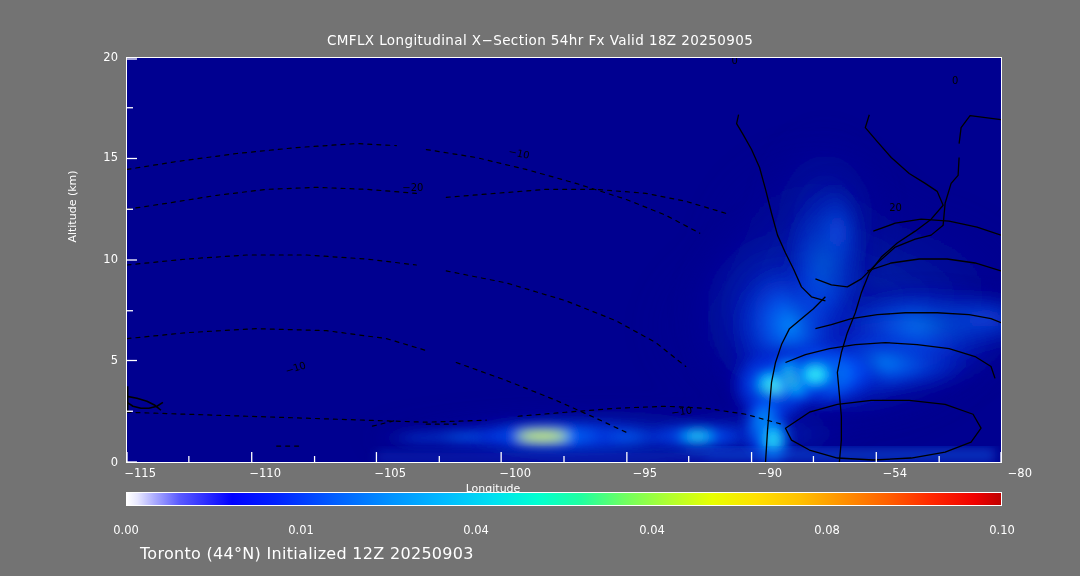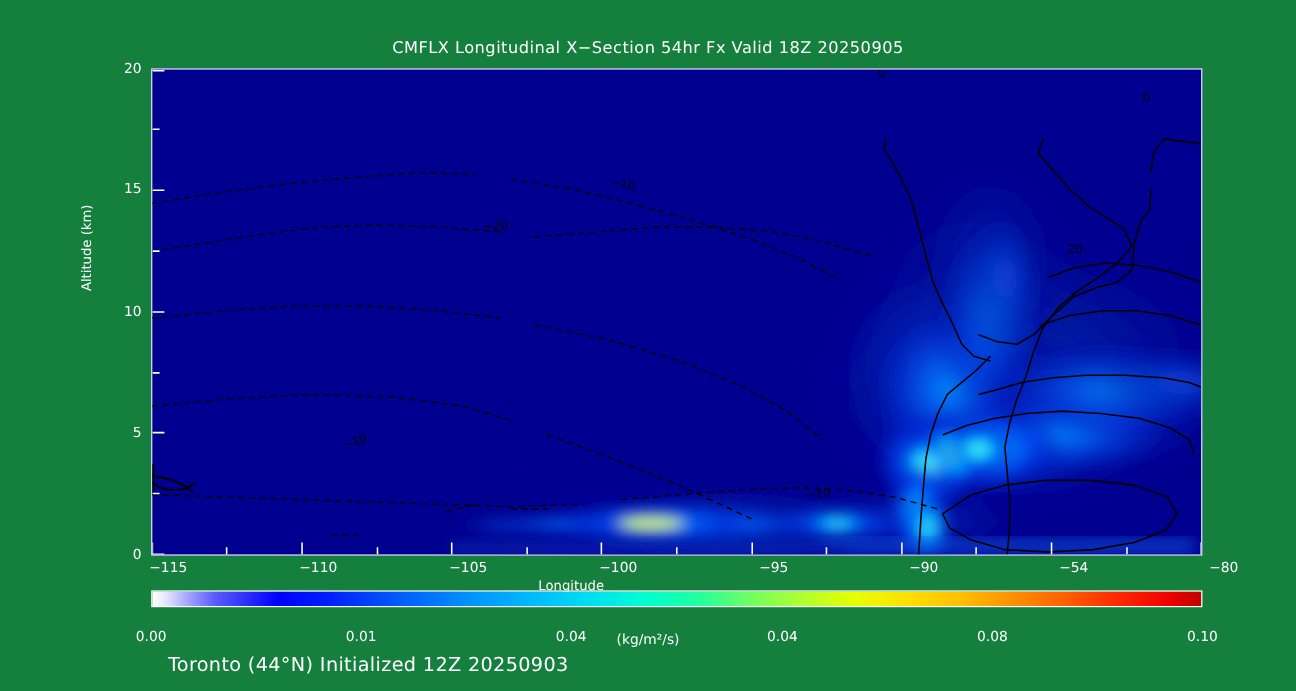--- a/index.html
+++ b/index.html
@@ -1,34 +1,34 @@
 <!DOCTYPE html>
 <html><head>
 <meta charset="utf-8">
 <style>
   html,body{margin:0;padding:0;background:#00008B;}
   body{width:1080px;height:576px;position:relative;overflow:hidden;
        font-family:"DejaVu Sans","Liberation Sans",sans-serif;color:#ffffff;}
-  #root{position:absolute;inset:0;background:#15803d;}
+  #root{position:absolute;inset:0;background:#737373;}
 
   .ttl{position:absolute;left:0;top:32px;width:1080px;text-align:center;
        font-size:13.5px;letter-spacing:.4px;color:#ffffff;}
 
   
   #plot{position:absolute;left:126px;top:57px;width:876px;height:406px;
         background:#000090;border:1.5px solid #ffffff;box-sizing:border-box;}
   #canvaswrap{position:absolute;inset:0;overflow:hidden;}
   svg.layer{position:absolute;left:0;top:0;width:100%;height:100%;display:block;}
 
   
   .xt{position:absolute;font-size:11.5px;color:#ffffff;text-align:right;
       width:60px;margin-left:-30px;top:466px;}
   .yt{position:absolute;font-size:11.5px;color:#ffffff;text-align:right;
       width:40px;left:78px;margin-top:-8px;}
-  .xlab{position:absolute;top:482px;left:0;width:952px;text-align:center;
+  .xlab{position:absolute;top:482px;left:17px;width:952px;text-align:center;
         font-size:11px;color:#ffffff;}
   .ylab{position:absolute;left:-8px;top:200px;width:160px;text-align:center;
         font-size:11px;color:#ffffff;transform:rotate(-90deg);
         transform-origin:center center;}
 
   
   #cbar{position:absolute;left:126px;top:492px;width:876px;height:14px;
         border:1px solid #ffffff;box-sizing:border-box;
         background:linear-gradient(to right,
           #ffffff 0%, #e8e8ff 1.2%, #b0b0ff 3%, #5a5aff 6%,
@@ -292,16 +292,15 @@
   <div class="ylab">Altitude (km)</div>
   <div class="xlab">Longitude</div>
 
   <div id="cbar"></div>
   <div class="ct" style="left:126px">0.00</div>
   <div class="ct" style="left:301px">0.01</div>
   <div class="ct" style="left:476px">0.04</div>
   <div class="ct" style="left:652px">0.04</div>
   <div class="ct" style="left:827px">0.08</div>
   <div class="ct" style="left:1002px">0.10</div>
-  <div class="cunit">(kg/m²/s)</div>
 
   <div class="foot">Toronto (44°N) Initialized 12Z 20250903</div>
 </div>
 
 </body></html>

